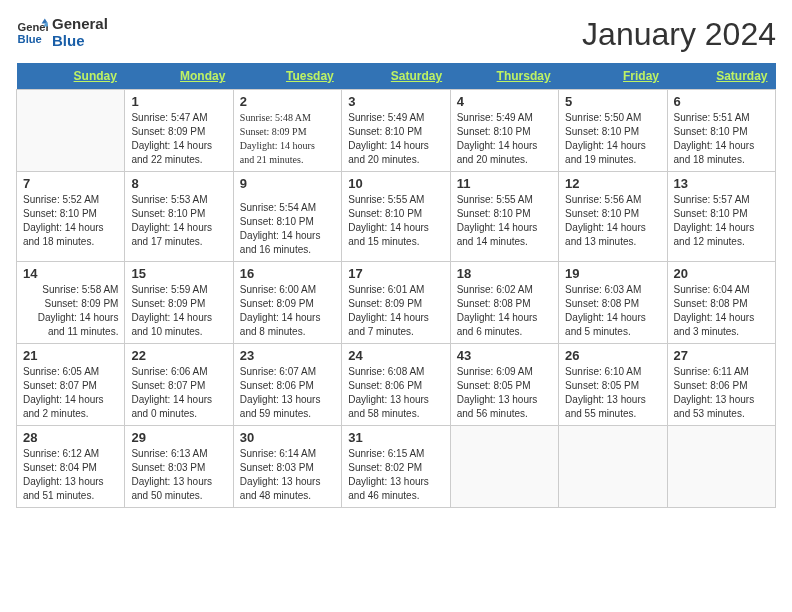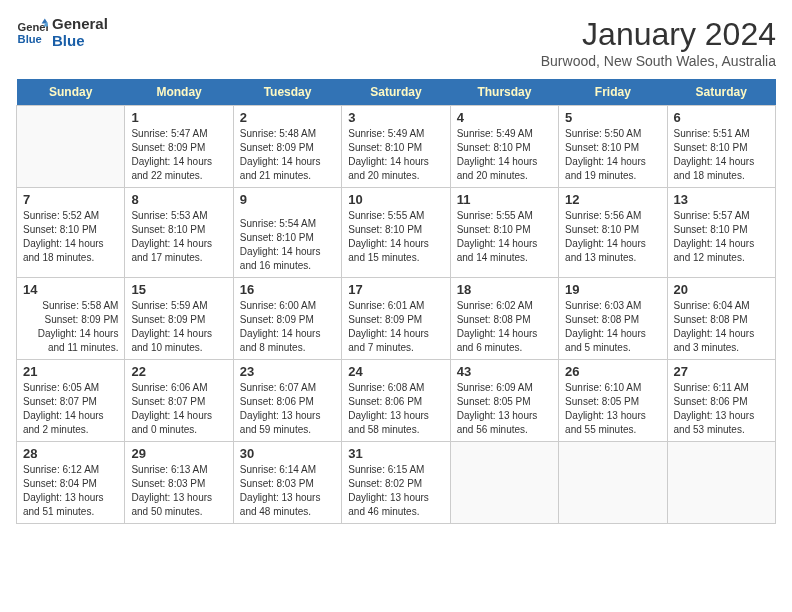--- a/index.html
+++ b/index.html
@@ -37,25 +37,26 @@
       font-size: 14px;
       color: #555;
     }
     table {
       width: 100%;
       border-collapse: collapse;
       font-size: 11px;
     }
     thead tr th {
       background-color: #3273b5;
-      color: #fef9c3;
-      text-align: center;
+      color: #bef264;
+      text-align: right;
       padding: 6px 8px;
       font-size: 12px;
       font-weight: bold;
+      text-decoration: underline;
     }
     tbody tr td {
       border: 1px solid #ccc;
       vertical-align: top;
       padding: 4px 6px;
       width: 108px;
       min-height: 70px;
       color: #333;
     }
     tbody tr td.empty {
@@ -84,21 +85,20 @@
       <polygon points="32,8 40,8 36,2" fill="#3273b5"></polygon>
       <polygon points="34,12 42,12 38,6" fill="#5a9fd4"></polygon>
     </svg>
     <div>
       <div style="font-size:15px;font-weight:bold;color:#333;line-height:1.1;">General</div>
       <div style="font-size:15px;font-weight:bold;color:#1a5fa8;line-height:1.1;">Blue</div>
     </div>
   </div>
   <div class="title-block">
     <div class="calendar-title">January 2024</div>
-    <div class="calendar-subtitle">Burwood, New South Wales, Australia</div>
   </div>
 </div>
 
 <table>
   <thead>
     <tr>
     <th>Sunday</th>
         <th>Monday</th>
         <th>Tuesday</th>
         <th>Saturday</th>
@@ -112,21 +112,21 @@
         <td class="empty"></td>
         <td>
           <span class="day-number">1</span>
           <div class="day-info" style="white-space: pre-line;">Sunrise: 5:47 AM
 Sunset: 8:09 PM
 Daylight: 14 hours
 and 22 minutes.</div>
         </td>
         <td>
           <span class="day-number">2</span>
-          <div class="day-info" style="white-space: pre-line;">Sunrise: 5:48 AM
+          <div class="day-info" style="white-space: pre-line; font-family: Liberation Serif, serif;">Sunrise: 5:48 AM
 Sunset: 8:09 PM
 Daylight: 14 hours
 and 21 minutes.</div>
         </td>
         <td>
           <span class="day-number">3</span>
           <div class="day-info" style="white-space: pre-line;">Sunrise: 5:49 AM
 Sunset: 8:10 PM
 Daylight: 14 hours
 and 20 minutes.</div>

